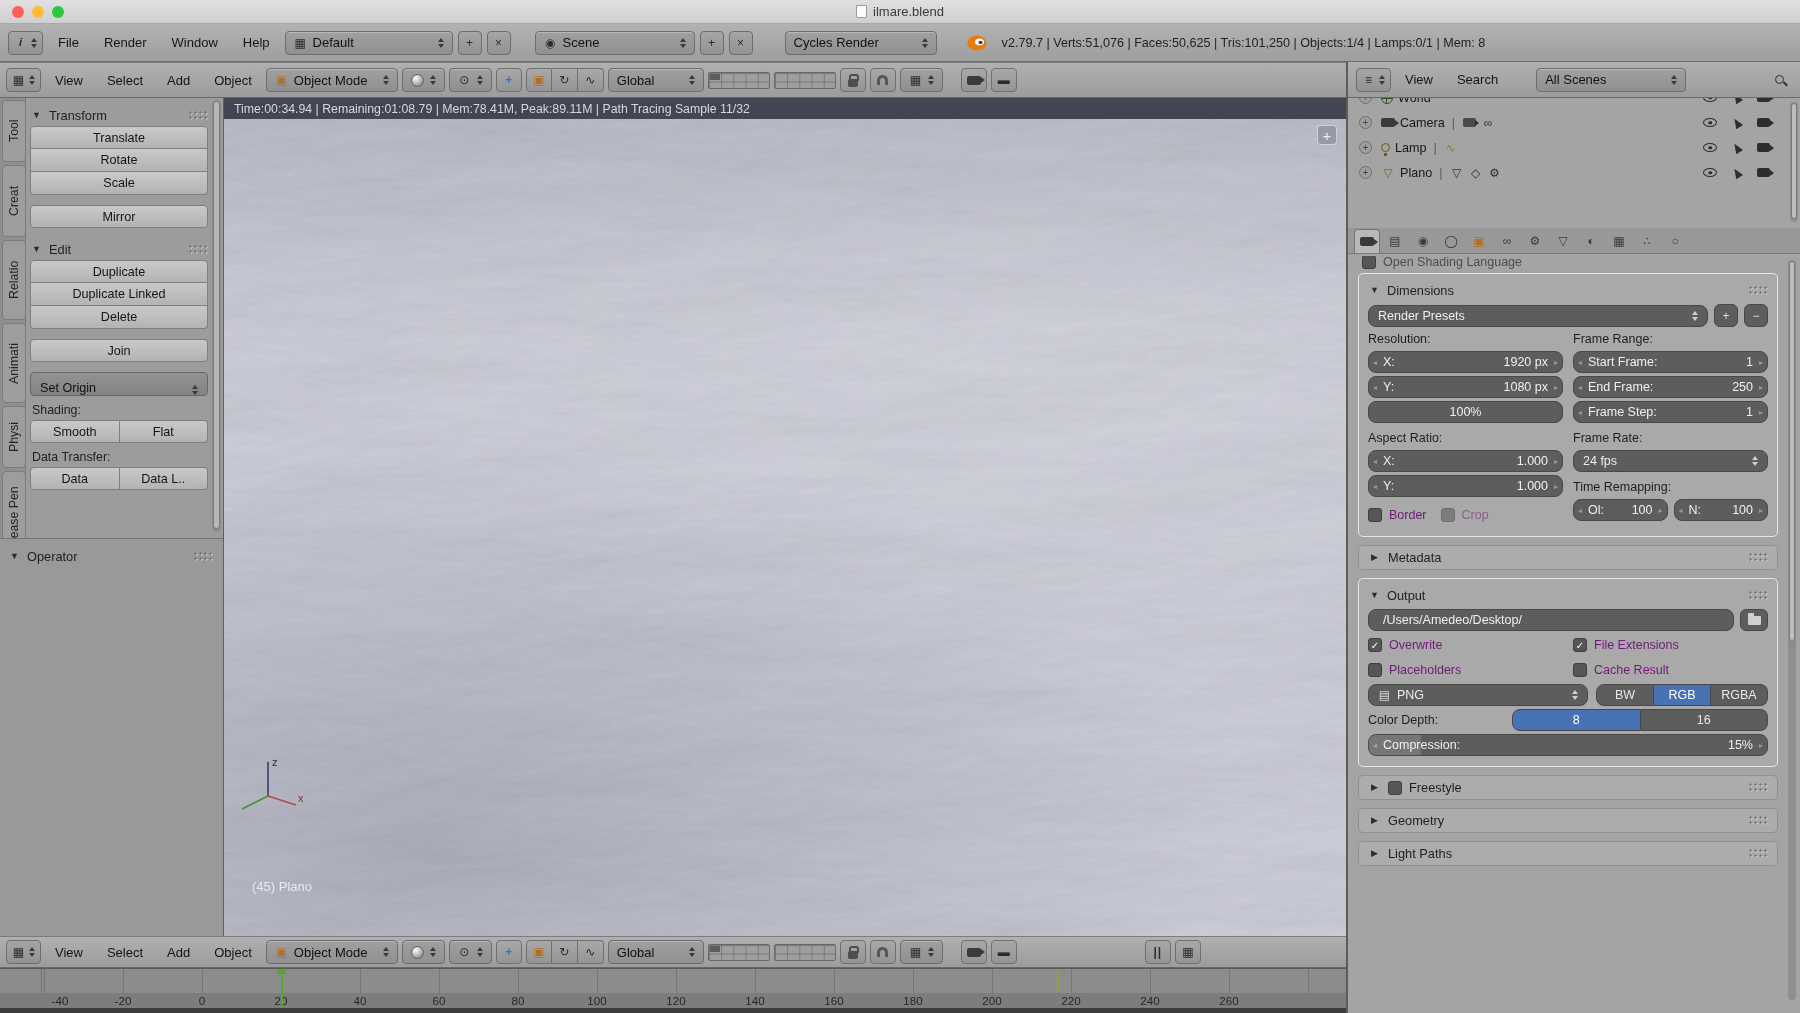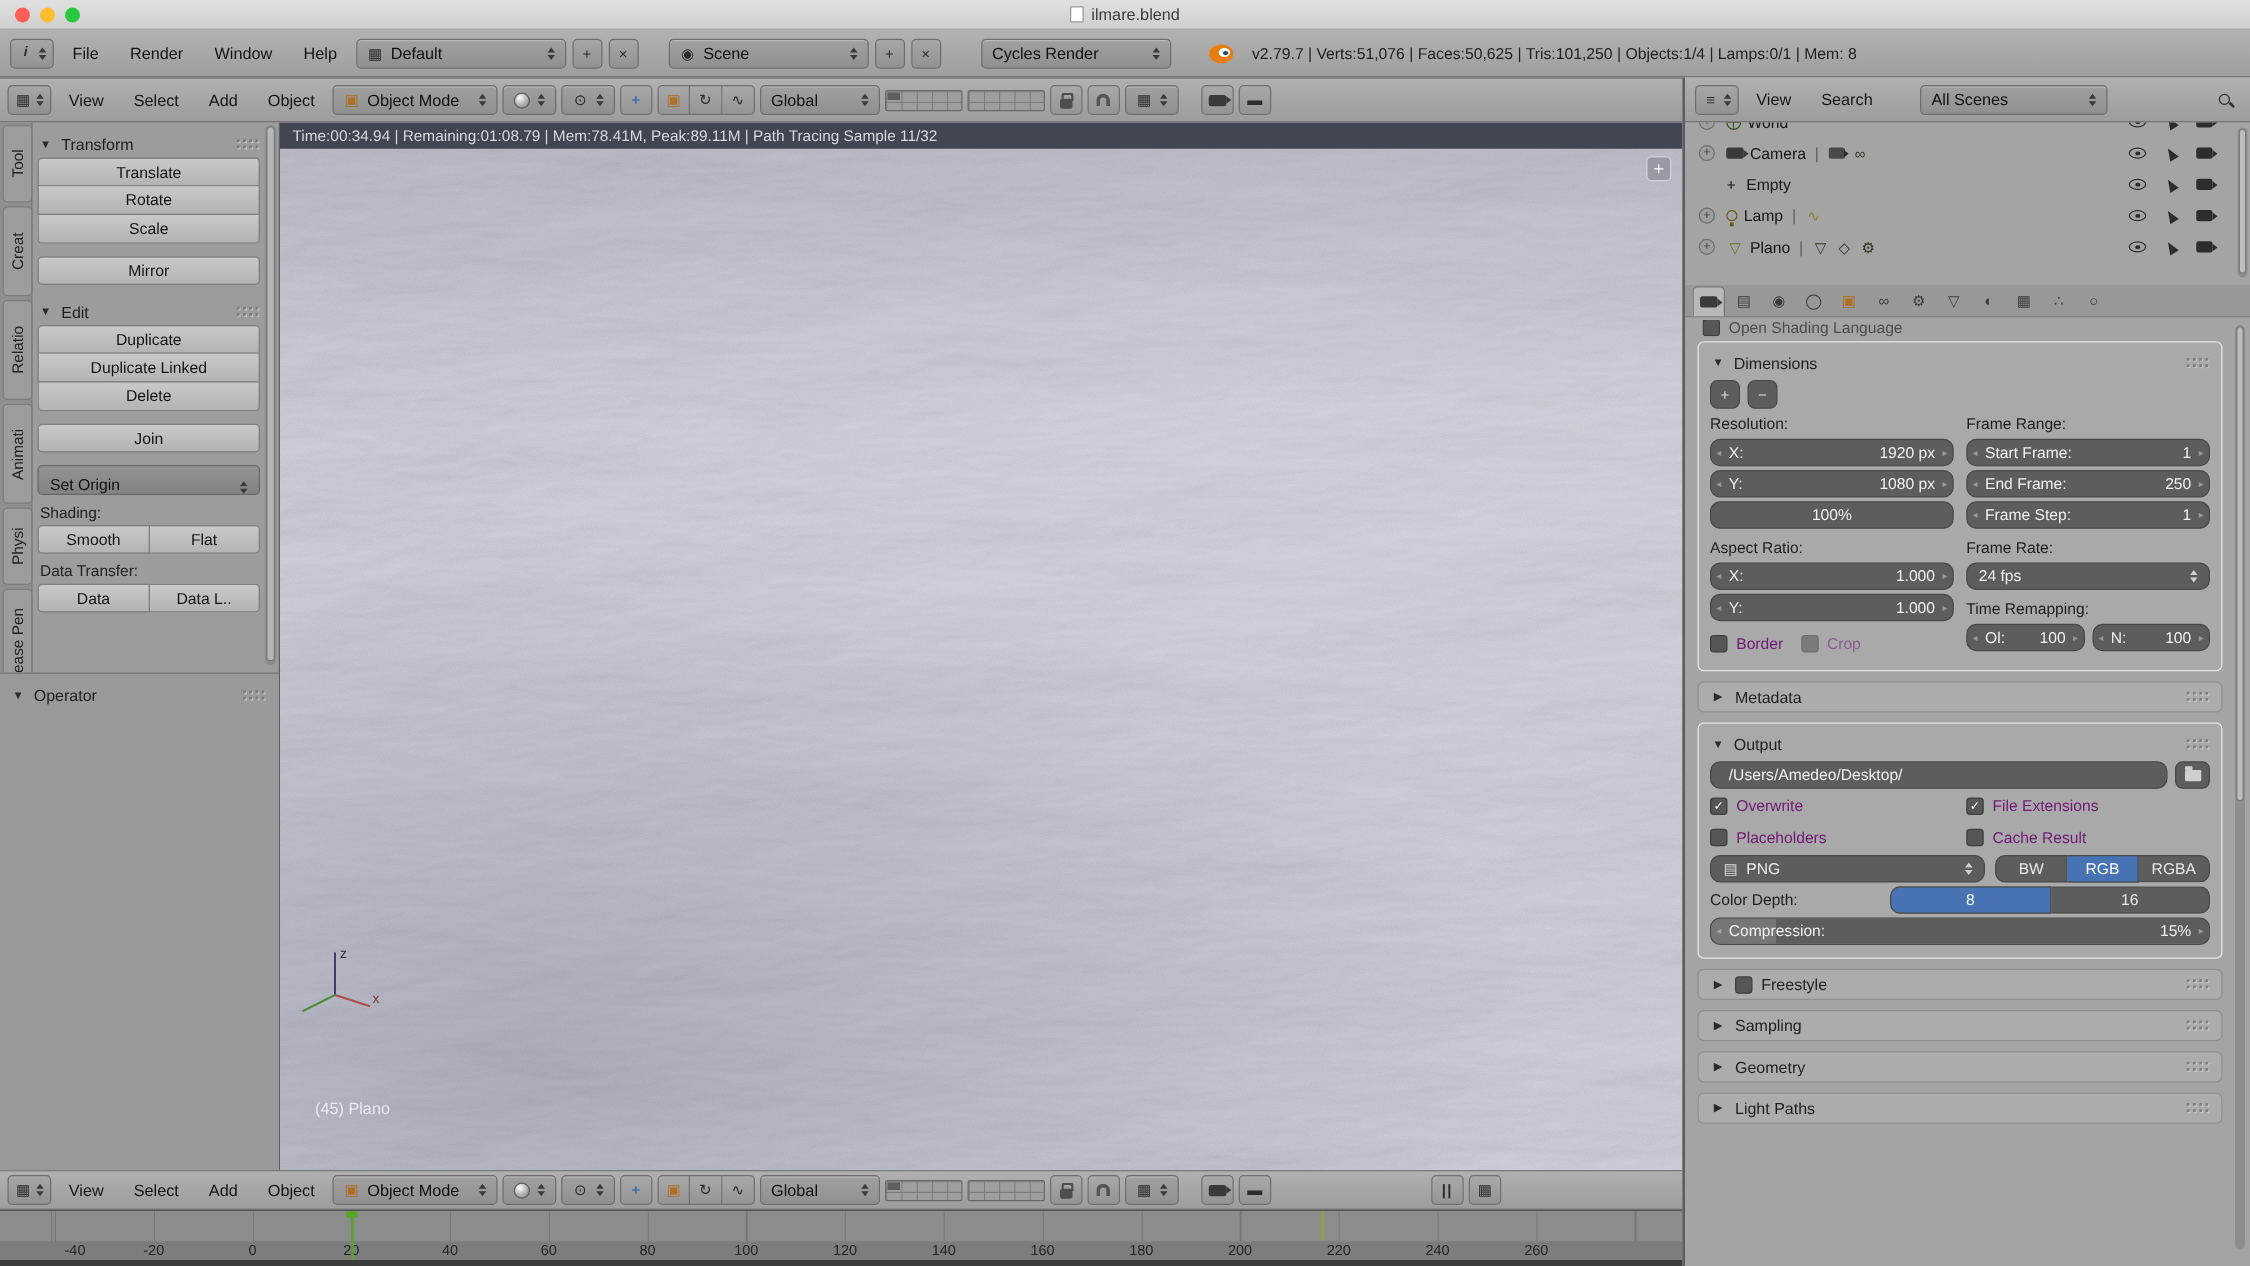--- a/index.html
+++ b/index.html
@@ -567,29 +567,20 @@
           <span class="i-camres" style="background:#4a4a4a"></span>
         </span>
       <span class="oi gi-inf"></span>
       <span class="orr">
         <span class="i-eye"></span>
         <span class="i-cursor"></span>
         <span class="i-camres"></span>
       </span>
     </div>
     <div class="orow">
-      <span class="oi i-emptyobj"></span>
-      <span>Empty</span>
-      <span class="orr">
-        <span class="i-eye"></span>
-        <span class="i-cursor"></span>
-        <span class="i-camres"></span>
-      </span>
-    </div>
-    <div class="orow">
       <span class="oc"></span>
       <span class="i-lampobj"></span>
       <span>Lamp</span>
       <span class="osep"></span>
       <span class="oi gi-path" style="color:#8a8430"></span>
       <span class="orr">
         <span class="i-eye"></span>
         <span class="i-cursor"></span>
         <span class="i-camres"></span>
       </span>
@@ -659,20 +650,27 @@
       <span>Open Shading Language</span>
     </div>
 
     <div class="xpanel">
       <div class="phdr">
         <span class="ico gi-trid"></span>
         <span>Dimensions</span>
         <span class="grip"></span>
       </div>
       <div class="row gap6 mt3">
+        <span class="ddk" style="flex:1">
+          <span>Render Presets</span>
+          <span class="ud">
+              <i class="u"></i>
+              <i class="d"></i>
+            </span>
+        </span>
         <span class="pm">
             <span class="ico gi-plus" style="color:#ddd"></span>
           </span>
         <span class="pm">
             <span class="ico gi-minus" style="color:#ddd"></span>
           </span>
       </div>
       <div class="cols">
         <div class="col">
           <div class="plabel">Resolution:</div>
@@ -815,25 +813,20 @@
     </div>
 
     <div class="cpanel">
       <span class="ico gi-trir"></span>
       <span class="cbx"></span>
       <span>Freestyle</span>
       <span class="grip"></span>
     </div>
     <div class="cpanel">
       <span class="ico gi-trir"></span>
-      <span>Sampling</span>
-      <span class="grip"></span>
-    </div>
-    <div class="cpanel">
-      <span class="ico gi-trir"></span>
       <span>Geometry</span>
       <span class="grip"></span>
     </div>
     <div class="cpanel">
       <span class="ico gi-trir"></span>
       <span>Light Paths</span>
       <span class="grip"></span>
     </div>
 
     <div class="sb" style="right:4px;top:6px;height:740px;position:absolute">

